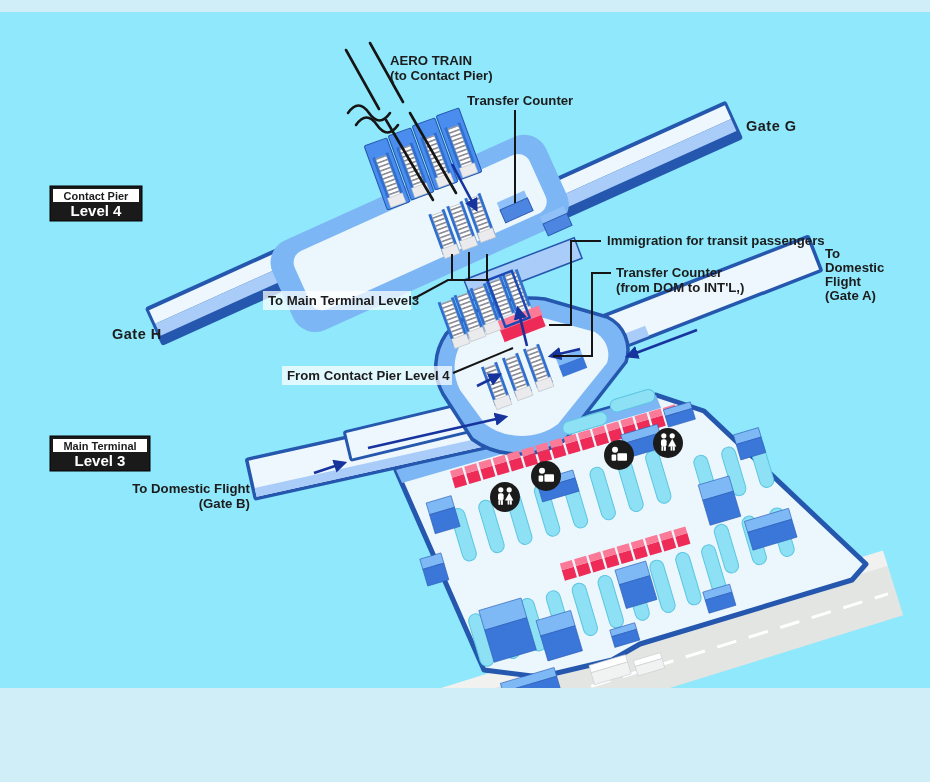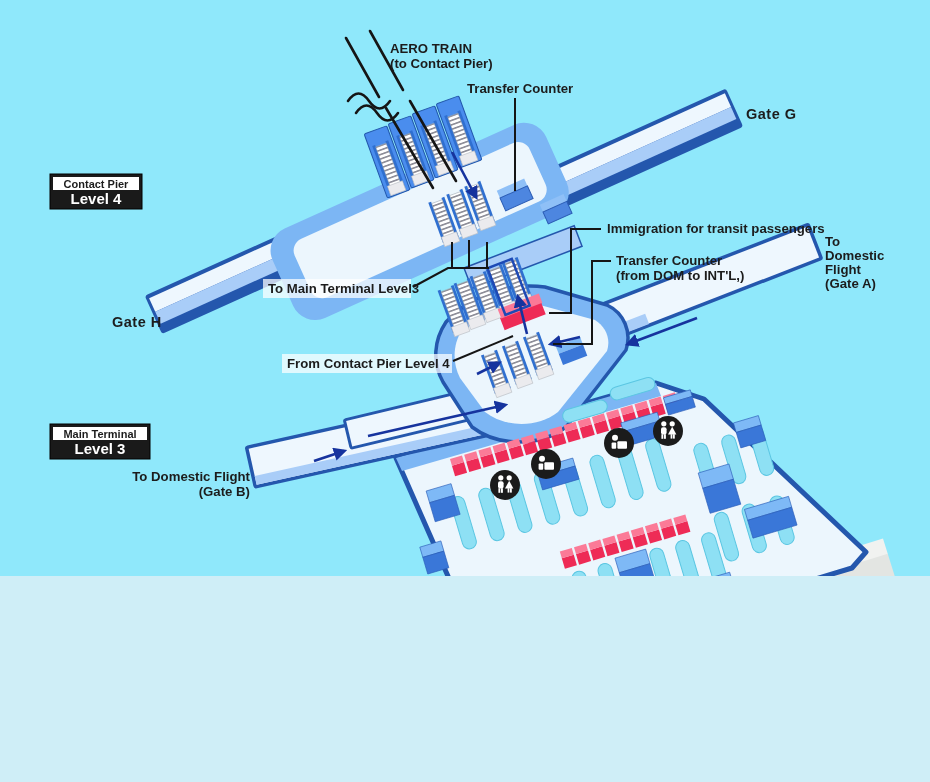--- a/index.html
+++ b/index.html
@@ -2,21 +2,21 @@
 <html style="--background: #8FE8FB; --pier-outline: #2457AD; --pier-floor: #EEF7FE; --pier-band: #A9CDF8; --terminal-body: #7CB6F4; --terminal-floor: #ECF6FD; --counter-pink-top: #FB7A97; --counter-pink-front: #EE2B56; --arrow-blue: #16339E; --seat-cyan: #8EE0F4; --box-blue-top: #7EB9F6; --box-blue-front: #3A77D8; --road-gray: #E3E5E2; --label-text: #1C1C1C;"><head>
 <meta charset="utf-8">
 <style>
   :root{
     --background:#8FE8FB; --pier-outline:#2457AD; --pier-floor:#EEF7FE; --pier-band:#A9CDF8;
     --terminal-body:#7CB6F4; --terminal-floor:#ECF6FD; --counter-pink-top:#FB7A97;
     --counter-pink-front:#EE2B56; --arrow-blue:#16339E; --seat-cyan:#8EE0F4;
     --box-blue-top:#7EB9F6; --box-blue-front:#3A77D8; --road-gray:#E3E5E2; --label-text:#1C1C1C;
   }
   html,body{margin:0;padding:0;background:#cfeef7;}
-  .stage{width:930px;height:576px;margin:0 auto;position:relative;}
+  .stage{width:930px;height:664px;margin:12px auto;position:relative;}
   svg{display:block}
   svg text{font-family:"Liberation Sans","DejaVu Sans",sans-serif;font-weight:bold;fill:var(--label-text);}
   .lbl{font-size:13.2px}
   .lbl-lg{font-size:14.5px;letter-spacing:.5px}
   .lbl-bg{fill:rgba(255,255,255,0.72)}
   .leader{stroke:#151515;stroke-width:2;fill:none}
   .rail{stroke:#151515;stroke-width:2.6;fill:none;stroke-linecap:round}
   .arrow{stroke:var(--arrow-blue);stroke-width:2.6;fill:none}
   .pier-base{fill:var(--pier-outline)}
   .pier-floor{fill:var(--pier-floor)}

